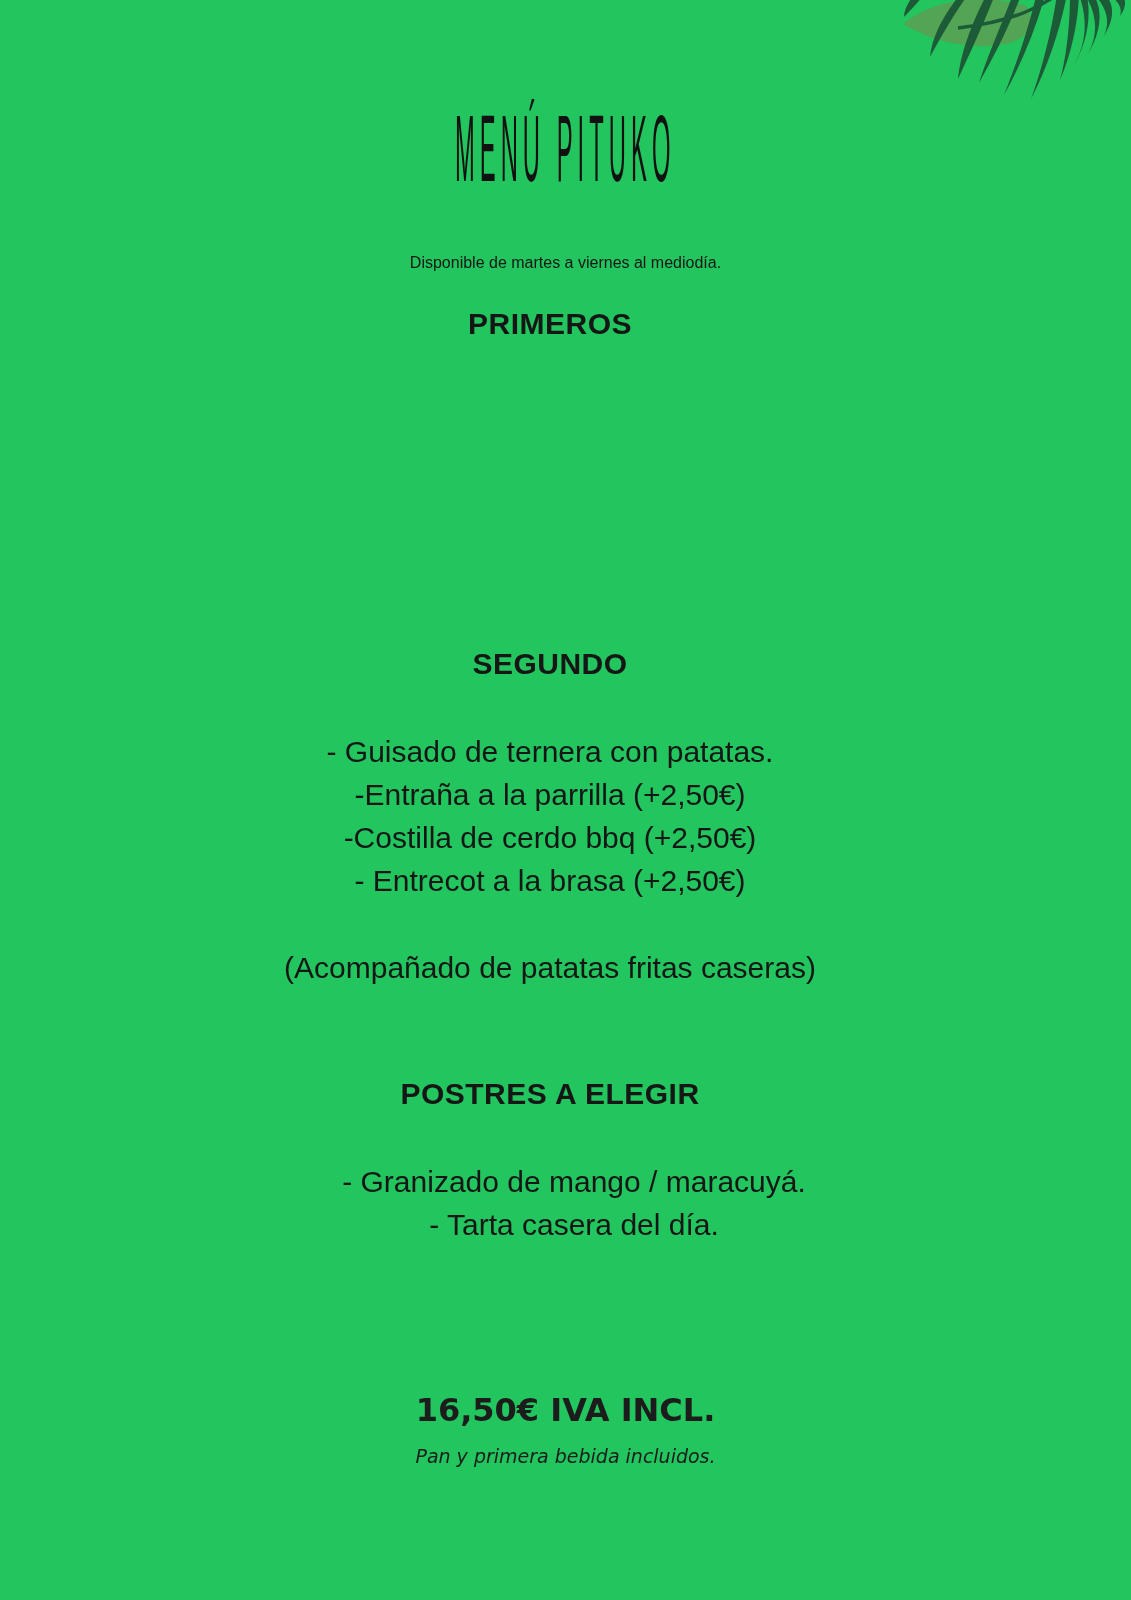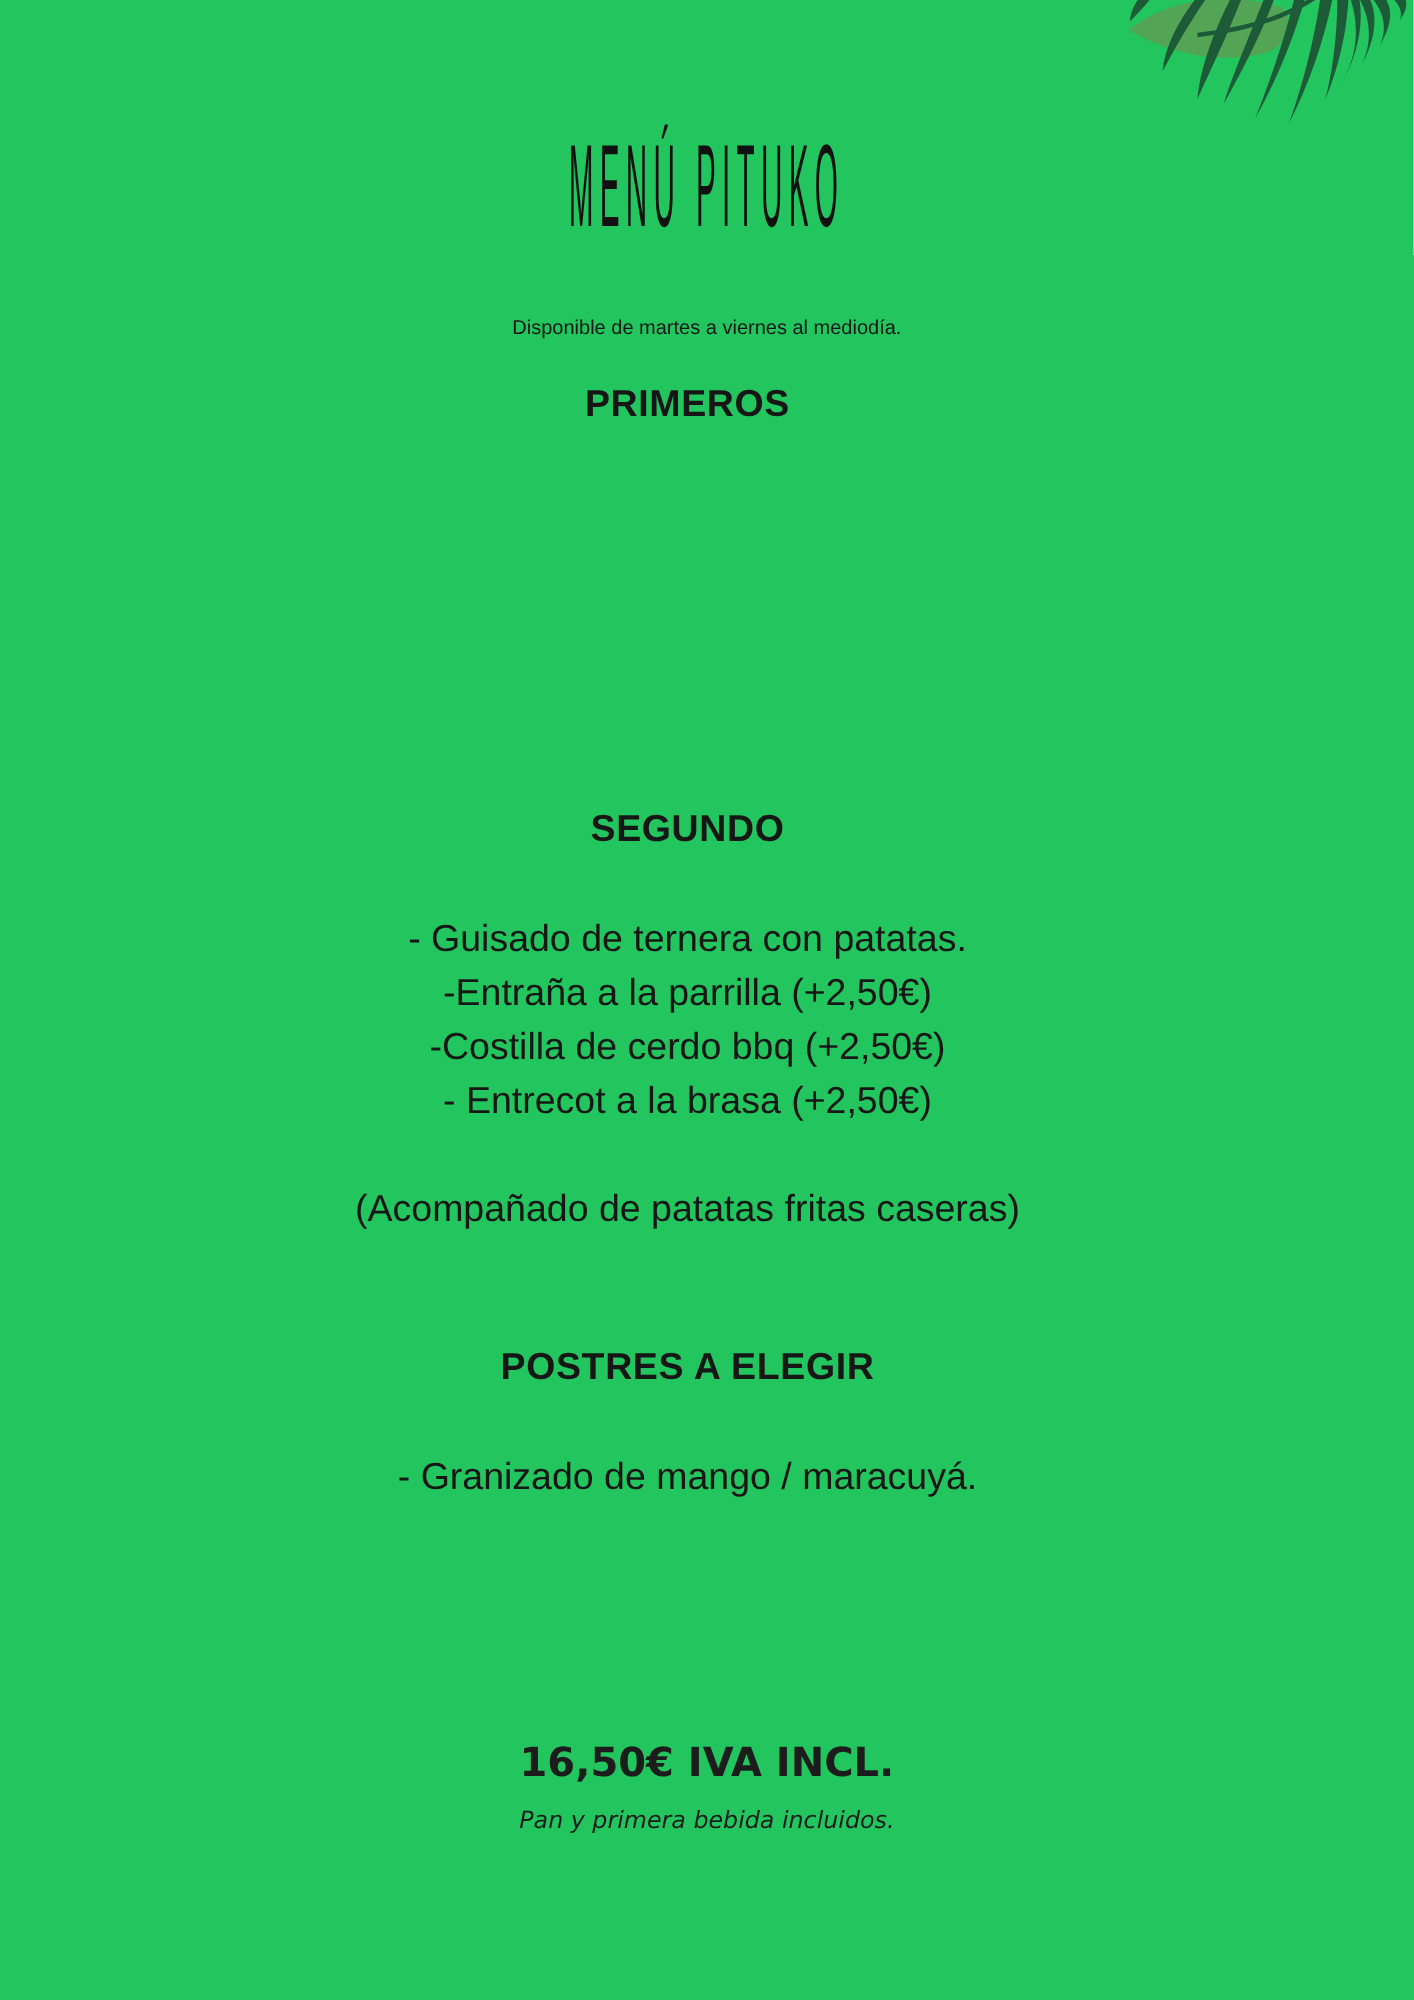--- a/index.html
+++ b/index.html
@@ -60,21 +60,21 @@
   .menu-lines {
     font-size: 30px;
     line-height: 43px;
   }
   .h-primeros { top: 306px; }
   .i-primeros { top: 392px; }
   .h-segundo  { top: 646px; }
   .i-segundo  { top: 730px; }
   .note-segundo { top: 946px; font-size: 30px; line-height: 43px; }
   .h-postres  { top: 1076px; }
-  .i-postres  { top: 1160px; }
+  .i-postres  { top: 1160px; margin-left: 24px; }
   .price {
     top: 1388px;
     font-family: "DejaVu Sans", sans-serif;
     font-size: 32px;
     font-weight: 700;
     line-height: 44px;
     color: #1c1c1c;
   }
   .footer-note {
     top: 1442px;
@@ -125,18 +125,19 @@
     <div>- Guisado de ternera con patatas.</div>
     <div>-Entraña a la parrilla (+2,50€)</div>
     <div>-Costilla de cerdo bbq (+2,50€)</div>
     <div>- Entrecot a la brasa (+2,50€)</div>
   </div>
   <div class="block note-segundo">(Acompañado de patatas fritas caseras)</div>
 
   <div class="block section-heading h-postres">POSTRES A ELEGIR</div>
   <div class="block menu-lines i-postres">
     <div>- Granizado de mango / maracuyá.</div>
+    <div>- Tarta casera del día.</div>
   </div>
 
   <div class="block full price">16,50€ IVA INCL.</div>
   <div class="block full footer-note">Pan y primera bebida incluidos.</div>
 
 </div>
 
 </body></html>

